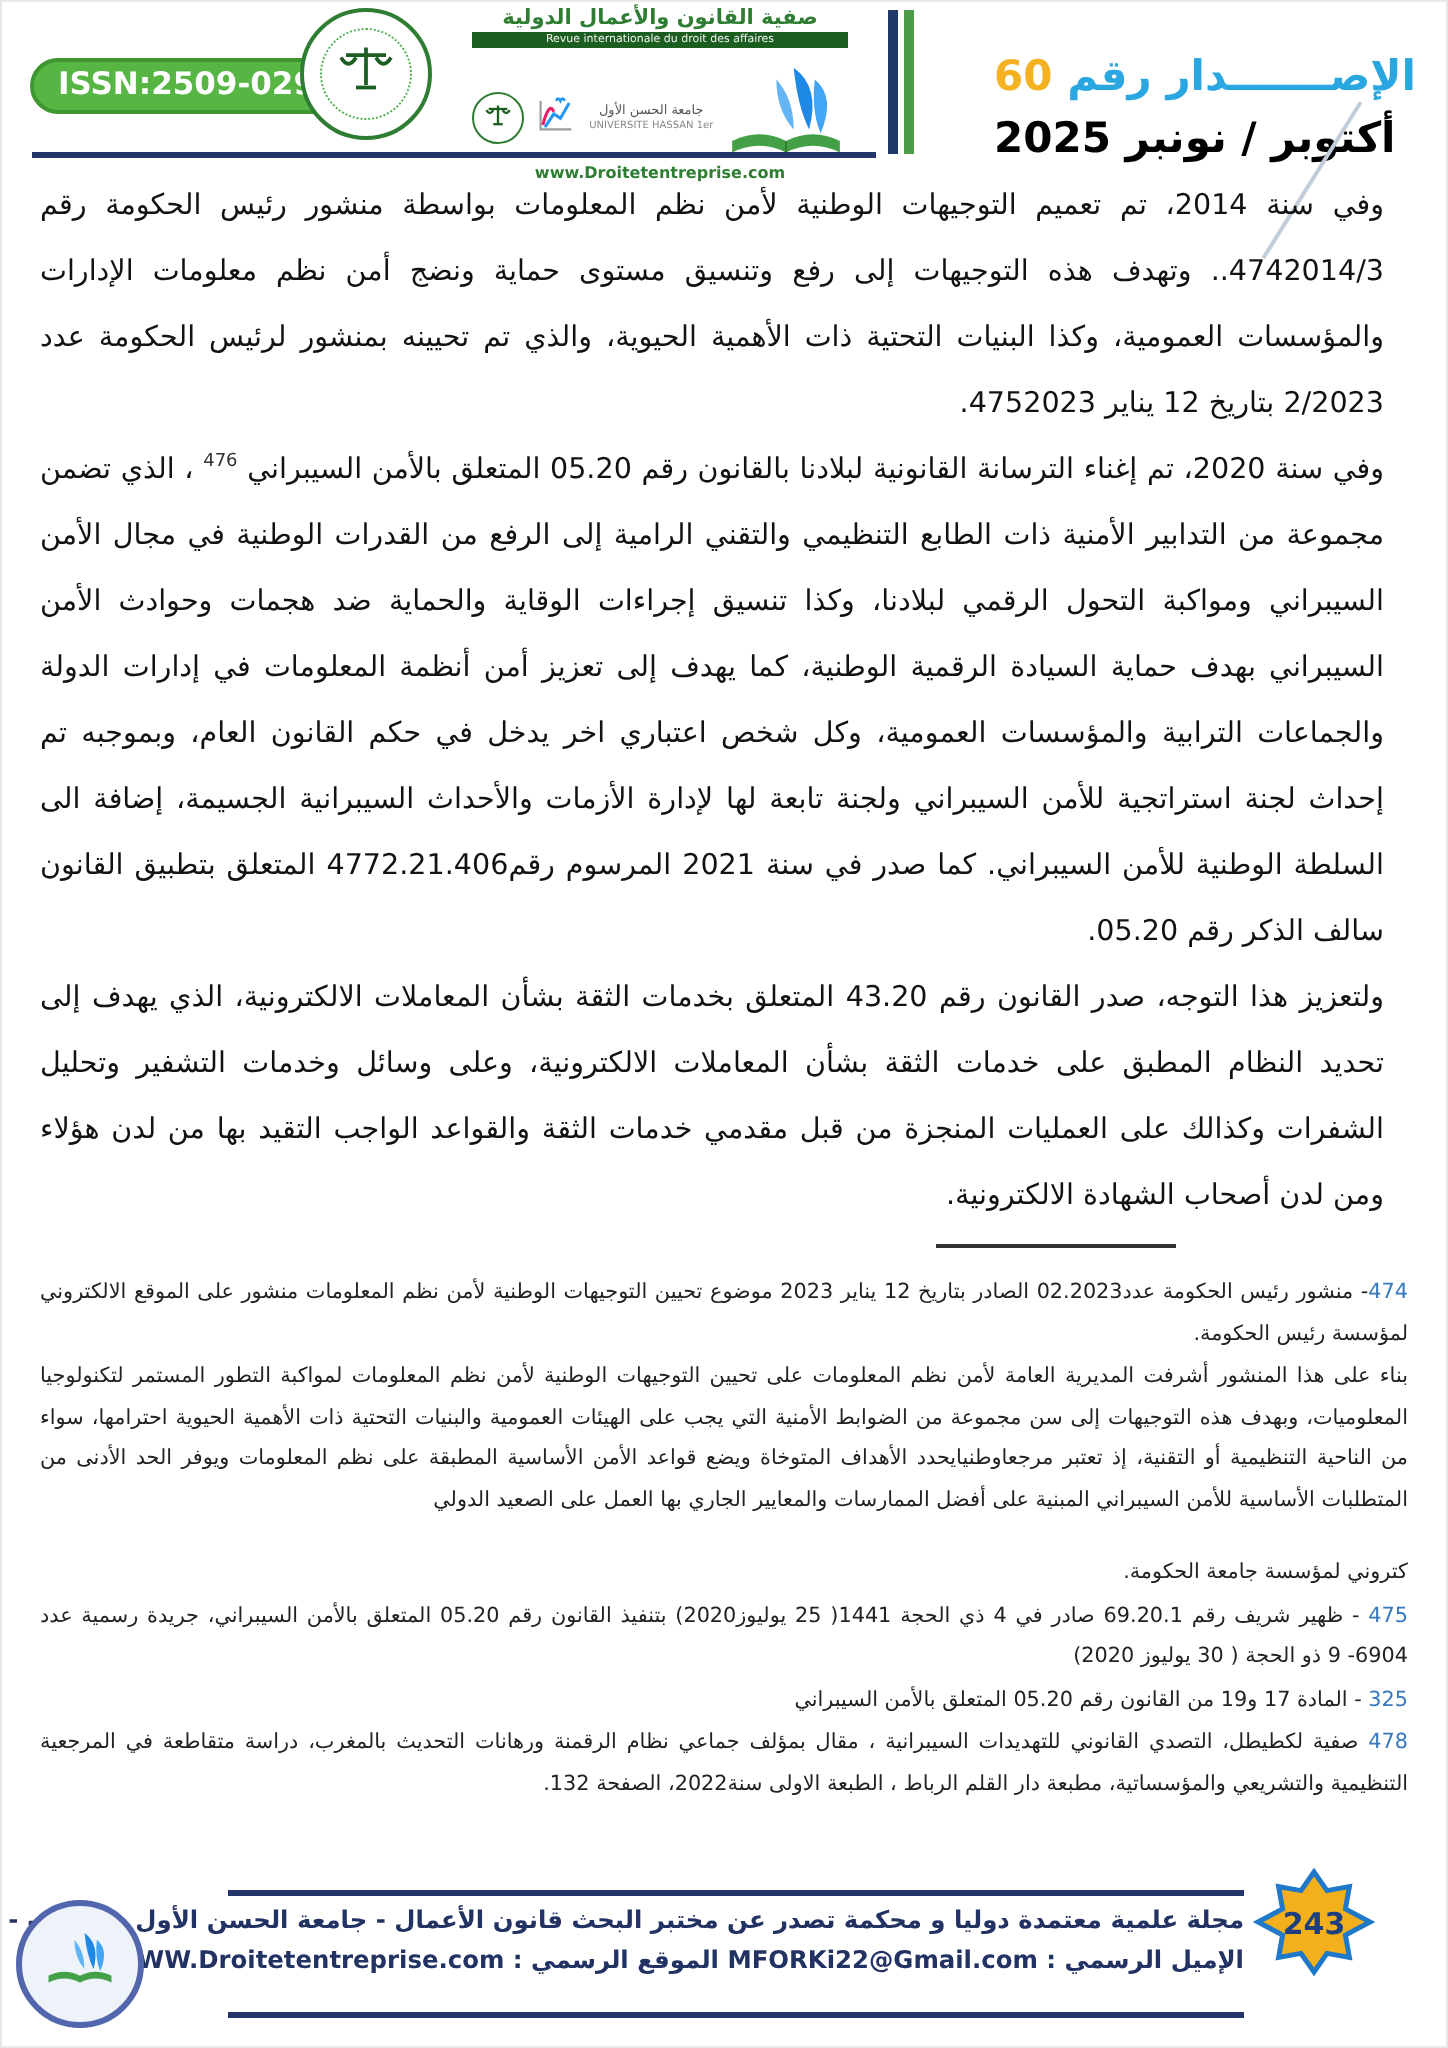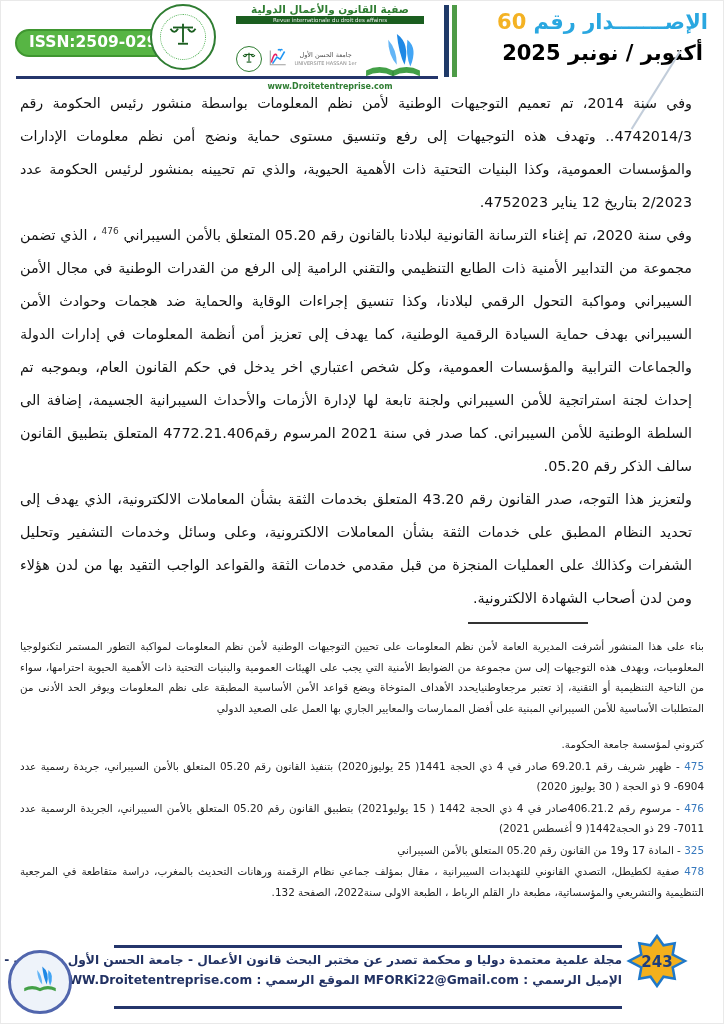--- a/index.html
+++ b/index.html
@@ -18,21 +18,21 @@
   .logo-block{position:absolute;left:236px;top:3px;width:188px;}
   .banner-title{color:#2f7d32;font-weight:bold;font-size:10.5px;text-align:center;white-space:nowrap;direction:rtl;}
   .banner-sub{background:#1b5e20;color:#f2f2f2;font-size:5.5px;text-align:center;padding:1px 0;margin-top:1px;white-space:nowrap;}
   .logo-row{display:flex;align-items:center;justify-content:space-between;height:44px;margin-top:13px;gap:2px;}
   .univ{font-size:6.5px;color:#555;text-align:center;line-height:1.35;direction:rtl;}
   .univ .en{font-size:5px;color:#888;direction:ltr;}
   .logo-url{color:#2f7d32;font-size:8px;font-weight:bold;text-align:center;margin-top:1px;}
   .vbar{position:absolute;top:5px;height:72px;width:5px;}
   .vbar.navy{left:444px;background:#1f3a68;}
   .vbar.green{left:452px;background:#4e9b47;}
-  .issue-block{position:absolute;top:10px;right:16px;text-align:center;direction:rtl;}
+  .issue-block{position:absolute;top:26px;right:16px;text-align:left;direction:rtl;}
   .issue-line{font-size:21px;font-weight:bold;color:#2aa7e0;white-space:nowrap;}
   .issue-num{color:#f4b223;}
   .date-line{font-size:21px;font-weight:bold;color:#000000;margin-top:7px;white-space:nowrap;}
   .diag{position:absolute;left:655px;top:44px;width:1.5px;height:92px;background:#c2cdda;transform:rotate(32deg);}
   .header-rule{position:absolute;left:16px;top:76px;width:422px;height:3px;background:#24356b;}
 
   
   .body-text{position:absolute;top:87px;right:32px;left:20px;height:534px;direction:rtl;
       text-align:justify;font-size:14.3px;line-height:33px;color:#121212;overflow:hidden;}
   .para{margin:0;}
@@ -134,24 +134,24 @@
 
   <div class="body-text">
       <p class="para">وفي سنة 2014، تم تعميم التوجيهات الوطنية لأمن نظم المعلومات بواسطة منشور رئيس الحكومة رقم 4742014/3.. وتهدف هذه التوجيهات إلى رفع وتنسيق مستوى حماية ونضج أمن نظم معلومات الإدارات والمؤسسات العمومية، وكذا البنيات التحتية ذات الأهمية الحيوية، والذي تم تحيينه بمنشور لرئيس الحكومة عدد 2/2023 بتاريخ 12 يناير 4752023.</p>
       <p class="para">وفي سنة 2020، تم إغناء الترسانة القانونية لبلادنا بالقانون رقم 05.20 المتعلق بالأمن السيبراني <sup class="supref">476</sup> ، الذي تضمن مجموعة من التدابير الأمنية ذات الطابع التنظيمي والتقني الرامية إلى الرفع من القدرات الوطنية في مجال الأمن السيبراني ومواكبة التحول الرقمي لبلادنا، وكذا تنسيق إجراءات الوقاية والحماية ضد هجمات وحوادث الأمن السيبراني بهدف حماية السيادة الرقمية الوطنية، كما يهدف إلى تعزيز أمن أنظمة المعلومات في إدارات الدولة والجماعات الترابية والمؤسسات العمومية، وكل شخص اعتباري اخر يدخل في حكم القانون العام، وبموجبه تم إحداث لجنة استراتجية للأمن السيبراني ولجنة تابعة لها لإدارة الأزمات والأحداث السيبرانية الجسيمة، إضافة الى السلطة الوطنية للأمن السيبراني. كما صدر في سنة 2021 المرسوم رقم4772.21.406 المتعلق بتطبيق القانون سالف الذكر رقم 05.20.</p>
       <p class="para">ولتعزيز هذا التوجه، صدر  القانون رقم 43.20 المتعلق بخدمات الثقة بشأن المعاملات الالكترونية، الذي يهدف إلى تحديد النظام المطبق على خدمات الثقة بشأن المعاملات الالكترونية، وعلى وسائل وخدمات التشفير وتحليل الشفرات وكذالك على العمليات المنجزة من قبل مقدمي خدمات الثقة والقواعد الواجب التقيد بها من لدن هؤلاء ومن لدن أصحاب الشهادة الالكترونية.</p>
       <p class="para">وفيما يتعلق بالأشخاص المكلفين بتدبير الأنظمة المعلوماتية، و تفاديا للوقوع في هجمات الكترونية، قرر المشرع المغربي إلزام كل مسؤول عن بنية تحتية ذات أهمية حيوية القيام بإعداد لائحة نظام المعلومات الحساسة وذلك بناء على نتائج تحليل المخاطر، وإرسالها في صيغتها المحينة إلى السلطة الوطنية. كما فرض المشرع على المسؤول المذكور أن يخضع أمن كل نظام معلومات حساسة للمصادقة قبل الشروع في استغلاله، ونظرا لخطورة التهديدات التي قد تمس بأمن نظم المعلومات نجد المشرع المغربي أضاف مجموعة من التدابير التنظيمية والتي خول للسلطة الوطنية مهمة  السهر على ضمان تطبيقها، وهو ما يلاحظ  من خلال المادة 20 من قانون الأمن السيبراني التي تفرض بموجبها السلطة الوطنية على المسؤولين عن البنية التحتية ذات الأهمية الحيوية إخضاع نظم المعلومات الحساسة الخاصة بها إلى افتحاص تقوم به هذه السلطة أو متعهدي الافتحاص المؤهلين من قبلها.</p>
     </div>
 
   <div class="fn-sep"></div>
   <div class="footnotes">
+      <div class="fn"><span class="fn-num">474</span>- منشور رئيس الحكومة عدد02.2023 الصادر بتاريخ 12 يناير 2023 موضوع تحيين التوجيهات الوطنية لأمن نظم المعلومات منشور على الموقع الالكتروني لمؤسسة رئيس الحكومة.</div>
       <div class="fn">بناء على هذا المنشور أشرفت المديرية العامة لأمن نظم المعلومات على تحيين التوجيهات الوطنية لأمن نظم المعلومات لمواكبة التطور المستمر لتكنولوجيا المعلوميات، وبهدف هذه التوجيهات إلى سن مجموعة من الضوابط الأمنية التي يجب على الهيئات العمومية والبنيات التحتية ذات الأهمية الحيوية احترامها، سواء من الناحية التنظيمية أو التقنية، إذ تعتبر مرجعاوطنيايحدد الأهداف المتوخاة ويضع قواعد الأمن الأساسية المطبقة على نظم المعلومات ويوفر الحد الأدنى من المتطلبات الأساسية للأمن السيبراني المبنية على أفضل الممارسات والمعايير الجاري بها العمل على الصعيد الدولي</div>
       <div class="fn gap">كتروني لمؤسسة جامعة الحكومة.</div>
       <div class="fn"><span class="fn-num">475</span> - ظهير شريف رقم 69.20.1 صادر في 4 ذي الحجة 1441( 25 يوليوز2020) بتنفيذ القانون رقم 05.20 المتعلق بالأمن السيبراني، جريدة رسمية عدد 6904- 9 ذو الحجة ( 30 يوليوز 2020)</div>
-      <div class="fn"><span class="fn-num">476</span> - مرسوم رقم 406.21.2صادر في 4 ذي الحجة 1442 ( 15 يوليو2021) بتطبيق القانون رقم 05.20 المتعلق بالأمن السيبراني، الجريدة الرسمية عدد 7011- 29 ذو الحجة1442( 9 أغسطس 2021)</div>
       <div class="fn"><span class="fn-num">325</span> - المادة 17 و19 من القانون رقم 05.20 المتعلق بالأمن السيبراني</div>
       <div class="fn"><span class="fn-num">478</span> صفية لكطيطل، التصدي القانوني للتهديدات السيبرانية ، مقال بمؤلف جماعي نظام الرقمنة ورهانات التحديث بالمغرب، دراسة متقاطعة في المرجعية التنظيمية والتشريعي والمؤسساتية، مطبعة دار القلم الرباط ، الطبعة الاولى سنة2022، الصفحة 132.</div>
     </div>
 
   <div class="footer-line top"></div>
   <div class="footer-line bottom"></div>
   <div class="footer-text">
     <div class="f1">مجلة علمية معتمدة  دوليا و محكمة تصدر عن مختبر البحث قانون الأعمال - جامعة الحسن الأول - سطات - المغرب</div>
     <div class="f2">
       <span>الإميل الرسمي :</span>

